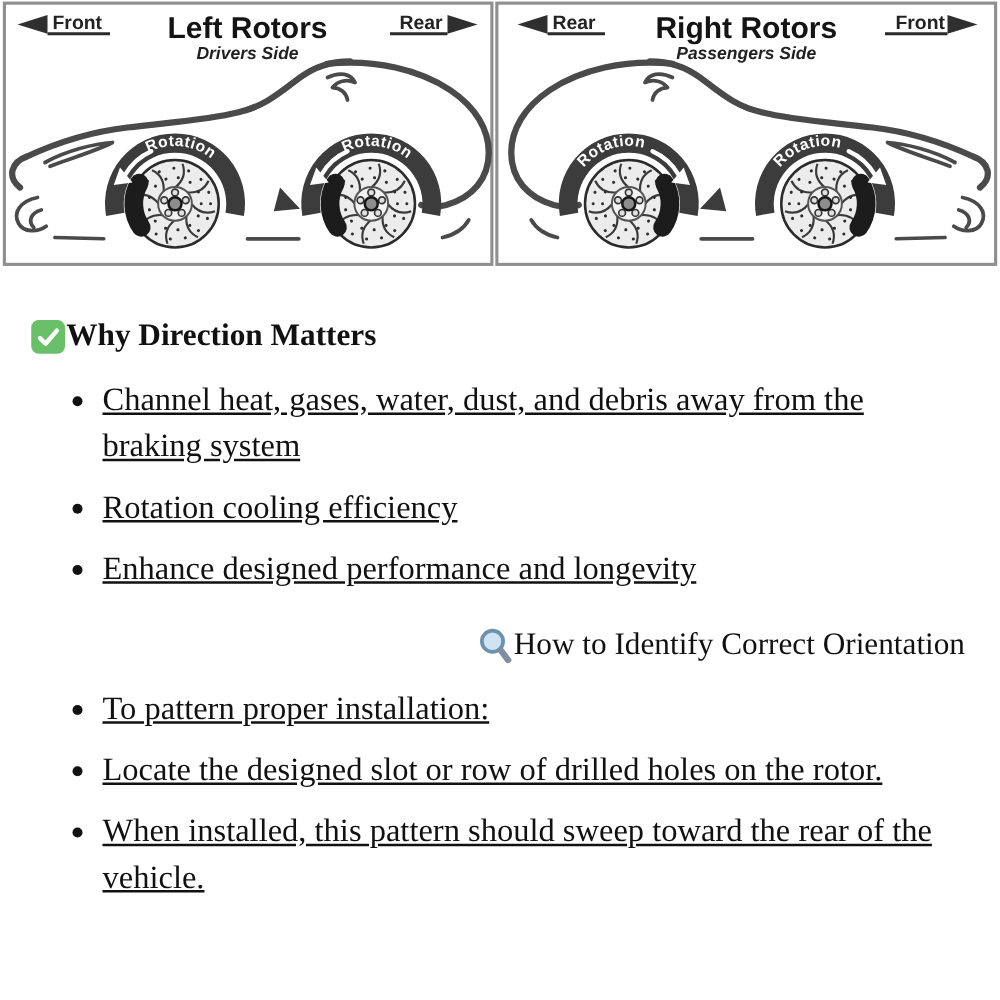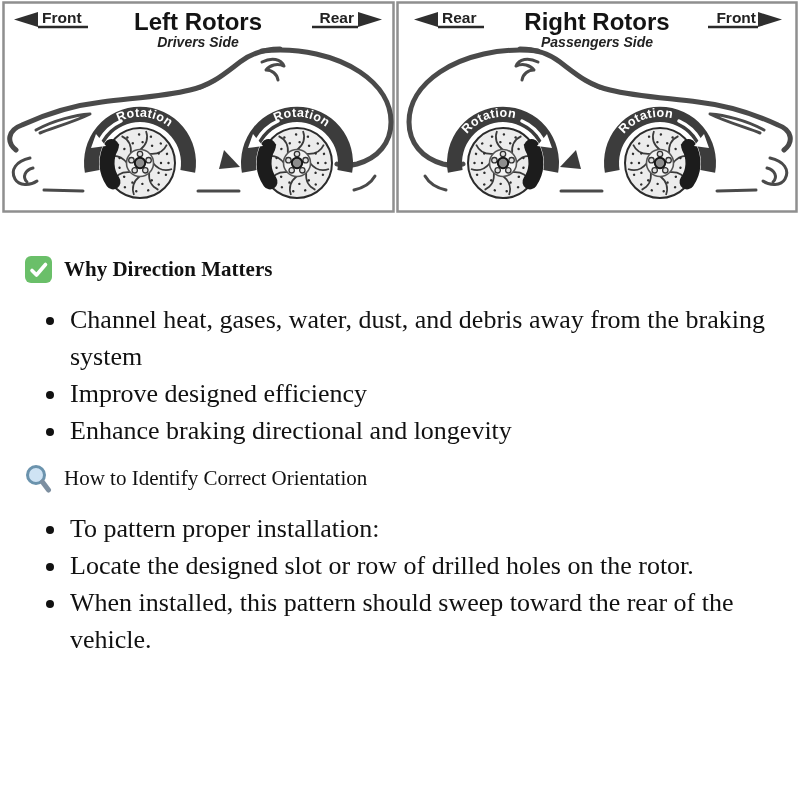--- a/index.html
+++ b/index.html
@@ -18,26 +18,26 @@
   .sketch{fill:none;stroke:#4a4a4a;stroke-width:5;stroke-linecap:round;stroke-linejoin:round;}
   .sketch-thin{fill:none;stroke:#4a4a4a;stroke-width:3;stroke-linecap:round;stroke-linejoin:round;}
   .rot-text{font-size:12.5px;font-weight:bold;fill:#ffffff;letter-spacing:.4px;}
   .rot-arrow{fill:none;stroke:#ffffff;stroke-width:3.5;stroke-linecap:round;}
   .rot-head{fill:#ffffff;}
 
   
   .content{padding:13px 28px 26px 24px;font-size:26px;line-height:37px;}
   .content p{margin:0;}
   .intro{margin:0 0 0 0;}
-  h2{font-size:21px;line-height:34px;margin:0;display:flex;align-items:center;gap:11px;font-weight:bold;}
-  h2.how{font-weight:normal;margin-top:12px;}
+  h2{font-size:25px;line-height:34px;margin:0;display:flex;align-items:center;gap:0;font-weight:bold;}
+  h2.how{font-weight:normal;margin-top:26px;justify-content:flex-end;}
   h2.why{margin-top:24px;}
   .lead{margin-top:22px !important;}
   ul{margin:15px 0 0 0;padding:0 0 0 44px;list-style:disc;}
-  li{margin:0;padding-left:2px;}
+  li{margin:12px;padding-left:2px;text-decoration:underline;}
   .icon-badge{display:inline-flex;width:29px;height:29px;flex:0 0 auto;}
 </style>
 </head>
 <body>
 
 <div class="page">
 
   <svg class="diagram" width="800" height="215" viewBox="0 0 800 215">
     <defs>
 
@@ -155,22 +155,22 @@
           <rect x="1" y="1" width="27" height="27" rx="6" fill="#6abf69"></rect>
           <path d="M 8 15.5 L 12.5 20 L 21.5 9.5" fill="none" stroke="#ffffff" stroke-width="3.6" stroke-linecap="round" stroke-linejoin="round"></path>
         </svg>
       </span>
       <span>Why Direction Matters</span>
     </h2>
 
 
     <ul>
       <li>Channel heat, gases, water, dust, and debris away from the braking system</li>
-      <li>Improve designed efficiency</li>
-      <li>Enhance braking directional and longevity</li>
+      <li>Rotation cooling efficiency</li>
+      <li>Enhance designed performance and longevity</li>
     </ul>
 
     <h2 class="how">
       <span class="icon-badge">
         <svg width="29" height="29" viewBox="0 0 29 29">
           <circle cx="12" cy="11" r="8.5" fill="#cfe3f4" stroke="#6b93ad" stroke-width="3"></circle>
           <line x1="18.5" y1="18" x2="24.5" y2="26" stroke="#7d8fa0" stroke-width="5" stroke-linecap="round"></line>
         </svg>
       </span>
       <span>How to Identify Correct Orientation</span>

